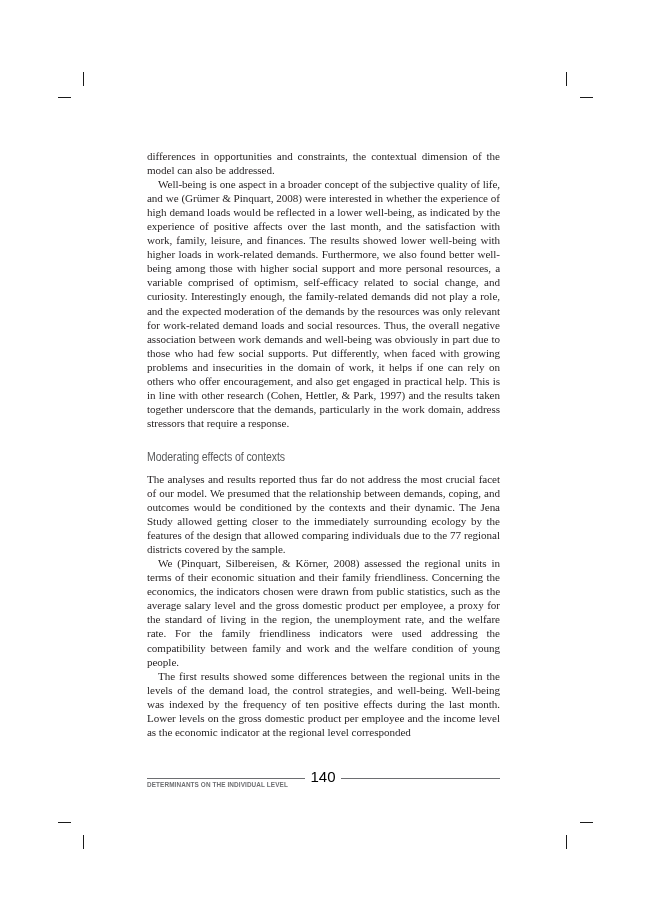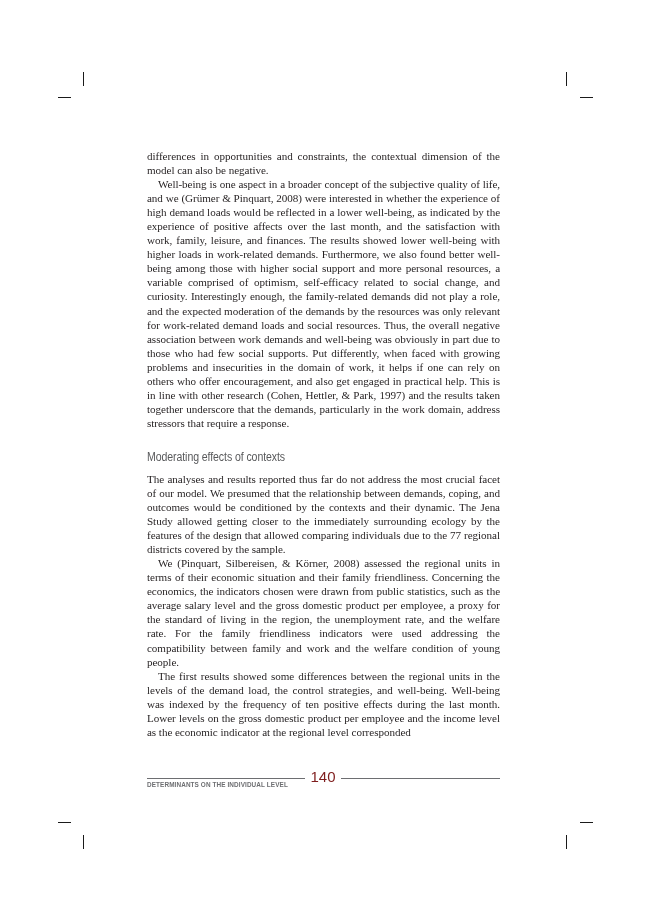--- a/index.html
+++ b/index.html
@@ -87,37 +87,37 @@
     }
     .page-number {
       position: absolute;
       left: 160px;
       top: 0px;
       width: 32px;
       text-align: center;
       font-family: "Liberation Sans", "DejaVu Sans", sans-serif;
       font-size: 15px;
       line-height: 18px;
-      color: #7f1d1d;
+      color: #000000;
     }
   </style>
 </head>
 <body>
 
 <div class="crop v" style="left:83px; top:72px;"></div>
 <div class="crop h" style="left:58px; top:97px;"></div>
 <div class="crop v" style="left:566px; top:72px;"></div>
 <div class="crop h" style="left:580px; top:97px;"></div>
 <div class="crop h" style="left:58px; top:822px;"></div>
 <div class="crop v" style="left:83px; top:835px;"></div>
 <div class="crop h" style="left:580px; top:822px;"></div>
 <div class="crop v" style="left:566px; top:835px;"></div>
 
 <div class="content">
-  <p>differences in opportunities and constraints, the contextual dimension of the model can also be negative.</p>
+  <p>differences in opportunities and constraints, the contextual dimension of the model can also be addressed.</p>
   <p class="indent">Well-being is one aspect in a broader concept of the subjective quality of life, and we (Grümer &amp; Pinquart, 2008) were interested in whether the experience of high demand loads would be reflected in a lower well-being, as indicated by the experience of positive affects over the last month, and the satisfaction with work, family, leisure, and finances. The results showed lower well-being with higher loads in work-related demands. Furthermore, we also found better well-being among those with higher social support and more personal resources, a variable comprised of optimism, self-efficacy related to social change, and curiosity. Interestingly enough, the family-related demands did not play a role, and the expected moderation of the demands by the resources was only relevant for work-related demand loads and social resources. Thus, the overall negative association between work demands and well-being was obviously in part due to those who had few social supports. Put differently, when faced with growing problems and insecurities in the domain of work, it helps if one can rely on others who offer encouragement, and also get engaged in practical help. This is in line with other research (Cohen, Hettler, &amp; Park, 1997) and the results taken together underscore that the demands, particularly in the work domain, address stressors that require a response.</p>
 
   <div class="section-heading">Moderating effects of contexts</div>
 
   <p>The analyses and results reported thus far do not address the most crucial facet of our model. We presumed that the relationship between demands, coping, and outcomes would be conditioned by the contexts and their dynamic. The Jena Study allowed getting closer to the immediately surrounding ecology by the features of the design that allowed comparing individuals due to the 77 regional districts covered by the sample.</p>
   <p class="indent">We (Pinquart, Silbereisen, &amp; Körner, 2008) assessed the regional units in terms of their economic situation and their family friendliness. Concerning the economics, the indicators chosen were drawn from public statistics, such as the average salary level and the gross domestic product per employee, a proxy for the standard of living in the region, the unemployment rate, and the welfare rate. For the family friendliness indicators were used addressing the compatibility between family and work and the welfare condition of young people.</p>
   <p class="indent">The first results showed some differences between the regional units in the levels of the demand load, the control strategies, and well-being. Well-being was indexed by the frequency of ten positive effects during the last month. Lower levels on the gross domestic product per employee and the income level as the economic indicator at the regional level corresponded</p>
 </div>
 
 <div class="footer">

